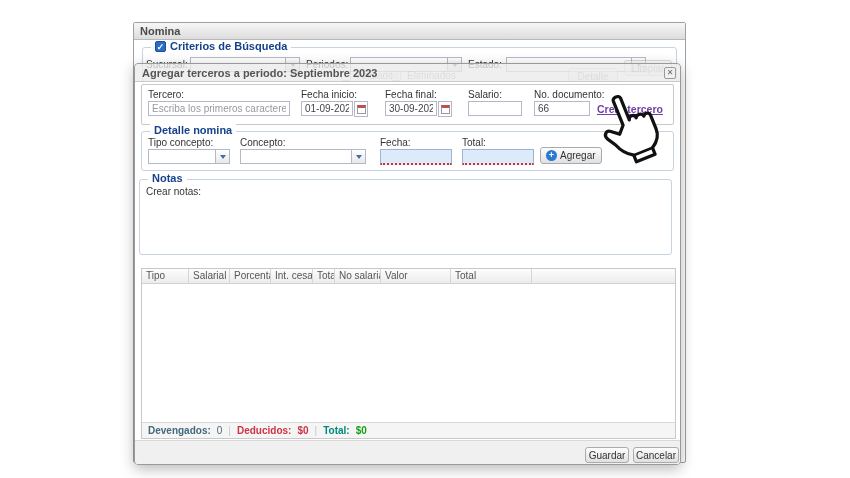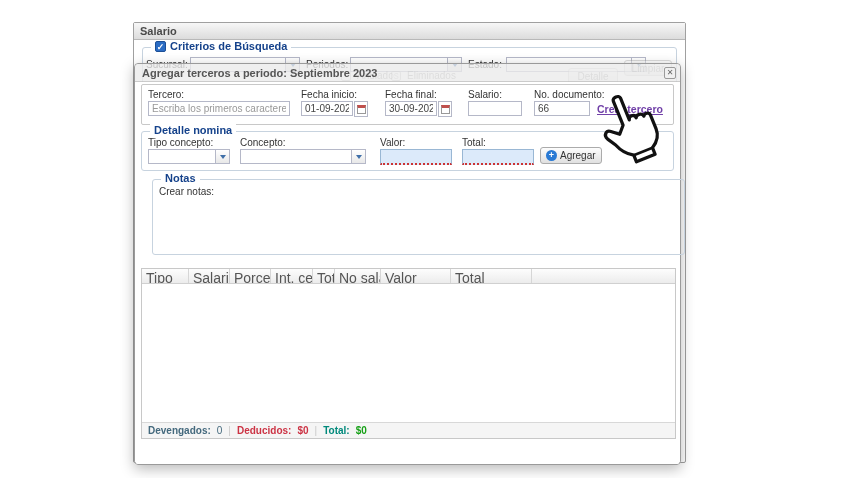--- a/index.html
+++ b/index.html
@@ -64,42 +64,42 @@
 
   textarea.notes { position:absolute; left:6px; top:18px; width:517px; height:48px;
     border:1px solid #c0c0c0; resize:none; font-size:10px; color:#444;
     font-family:"Liberation Sans", sans-serif; padding:2px 3px; }
   textarea.notes::placeholder { color:#999; }
 
   .grid { position:absolute; left:6px; top:186px; width:535px; height:171px;
     border:1px solid #c8c8c8; background:#fff; }
   .ghead { display:flex; height:15px; background:linear-gradient(#fdfdfd,#ececec);
     border-bottom:1px solid #d0d0d0; }
-  .gcell { border-right:1px solid #d6d6d6; padding:1px 0 0 4px; font-size:14px;
+  .gcell { border-right:1px solid #d6d6d6; padding:1px 0 0 4px; font-size:10px;
     color:#555; white-space:nowrap; overflow:hidden; }
   .gfoot { position:absolute; left:0; right:0; bottom:0; height:16px; background:#f5f5f5;
     border-top:1px solid #d8d8d8; display:flex; align-items:center; gap:6px;
     padding-left:6px; font-size:10px; }
   .sep { color:#c8c8c8; }
   .stat-dev-l { color:#44697d; font-weight:bold; } .stat-dev-v { color:#44697d; }
   .stat-ded { color:#cc3344; font-weight:bold; }
   .stat-tot-l { color:#00897b; font-weight:bold; } .stat-tot-v { color:#18a118; font-weight:bold; }
 
   .modal-footer { position:absolute; left:0; right:0; top:358px; bottom:0;
     background:#f0f0f0; border-top:1px solid #d9d9d9; border-radius:0 0 4px 4px; }
 
   #hand-cursor { left:596px; top:91px; width:72px; height:78px; z-index:9; pointer-events:none; }
 </style>
 </head>
 <body>
 
 <div class="canvas">
 
   <div class="abs" id="main-window">
-    <div class="win-header">Salario</div>
+    <div class="win-header">Nomina</div>
 
     <div class="criteria-fieldset">
       <div class="legend legend-row">
         <span class="chk">✓</span>
         <span>Criterios de Búsqueda</span>
       </div>
     </div>
 
     <span class="abs lbl" style="left:12px;top:36px">Sucursal:</span>
     <div class="abs combo" style="left:56px;top:34px;width:110px">
@@ -172,31 +172,31 @@
               <div class="tri"></div>
             </div>
         </div>
         <span class="abs lbl" style="left:98px;top:5px">Concepto:</span>
         <div class="abs combo" style="left:98px;top:17px;width:126px">
           <div class="combo-text"></div>
           <div class="trigger">
               <div class="tri"></div>
             </div>
         </div>
-        <span class="abs lbl" style="left:238px;top:5px">Valor:</span>
+        <span class="abs lbl" style="left:238px;top:5px">Fecha:</span>
         <input class="abs invalid" style="left: 238px; top: 17px; width: 72px;">
         <span class="abs lbl" style="left:320px;top:5px">Total:</span>
         <input class="abs invalid" style="left: 320px; top: 17px; width: 72px;">
         <button class="abs btn add-btn" style="left:398px;top:15px">
           <span class="add-ico">+</span>
           <span>Agregar</span>
         </button>
       </div>
 
-      <div class="fs" style="left:17px;top:97px;width:533px;height:76px">
+      <div class="fs" style="left:4px;top:97px;width:533px;height:76px">
         <span class="legend">Notas</span>
         <span class="abs lbl" style="left:6px;top:6px">Crear notas:</span>
       </div>
 
       <div class="grid">
         <div class="ghead">
           <div class="gcell" style="width:47px">Tipo</div>
           <div class="gcell" style="width:41px">Salarial</div>
           <div class="gcell" style="width:41px">Porcentaje</div>
           <div class="gcell" style="width:42px">Int. cesanti...</div>
@@ -212,20 +212,24 @@
           <span class="stat-dev-v">0</span>
           <span class="sep">|</span>
           <span class="stat-ded">Deducidos:</span>
           <span class="stat-ded">$0</span>
           <span class="sep">|</span>
           <span class="stat-tot-l">Total:</span>
           <span class="stat-tot-v">$0</span>
         </div>
       </div>
 
+      <div class="modal-footer">
+        <button class="abs btn" style="left:450px;top:6px;width:44px;height:16px">Guardar</button>
+        <button class="abs btn" style="left:498px;top:6px;width:46px;height:16px">Cancelar</button>
+      </div>
 
     </div>
   </div>
 
   <div class="abs" id="hand-cursor">
     <svg width="72" height="78" viewBox="0 0 100 120">
       <g transform="rotate(-22 50 60)">
         <path d="M40,8 C40,2 52,2 52,8 L52,44
                  C53,38 63,38 63,45 C65,40 74,41 75,47 C77,43 85,44 85,49
                  L85,72 C85,84 78,92 69,97 L69,108 L38,108 L38,97

